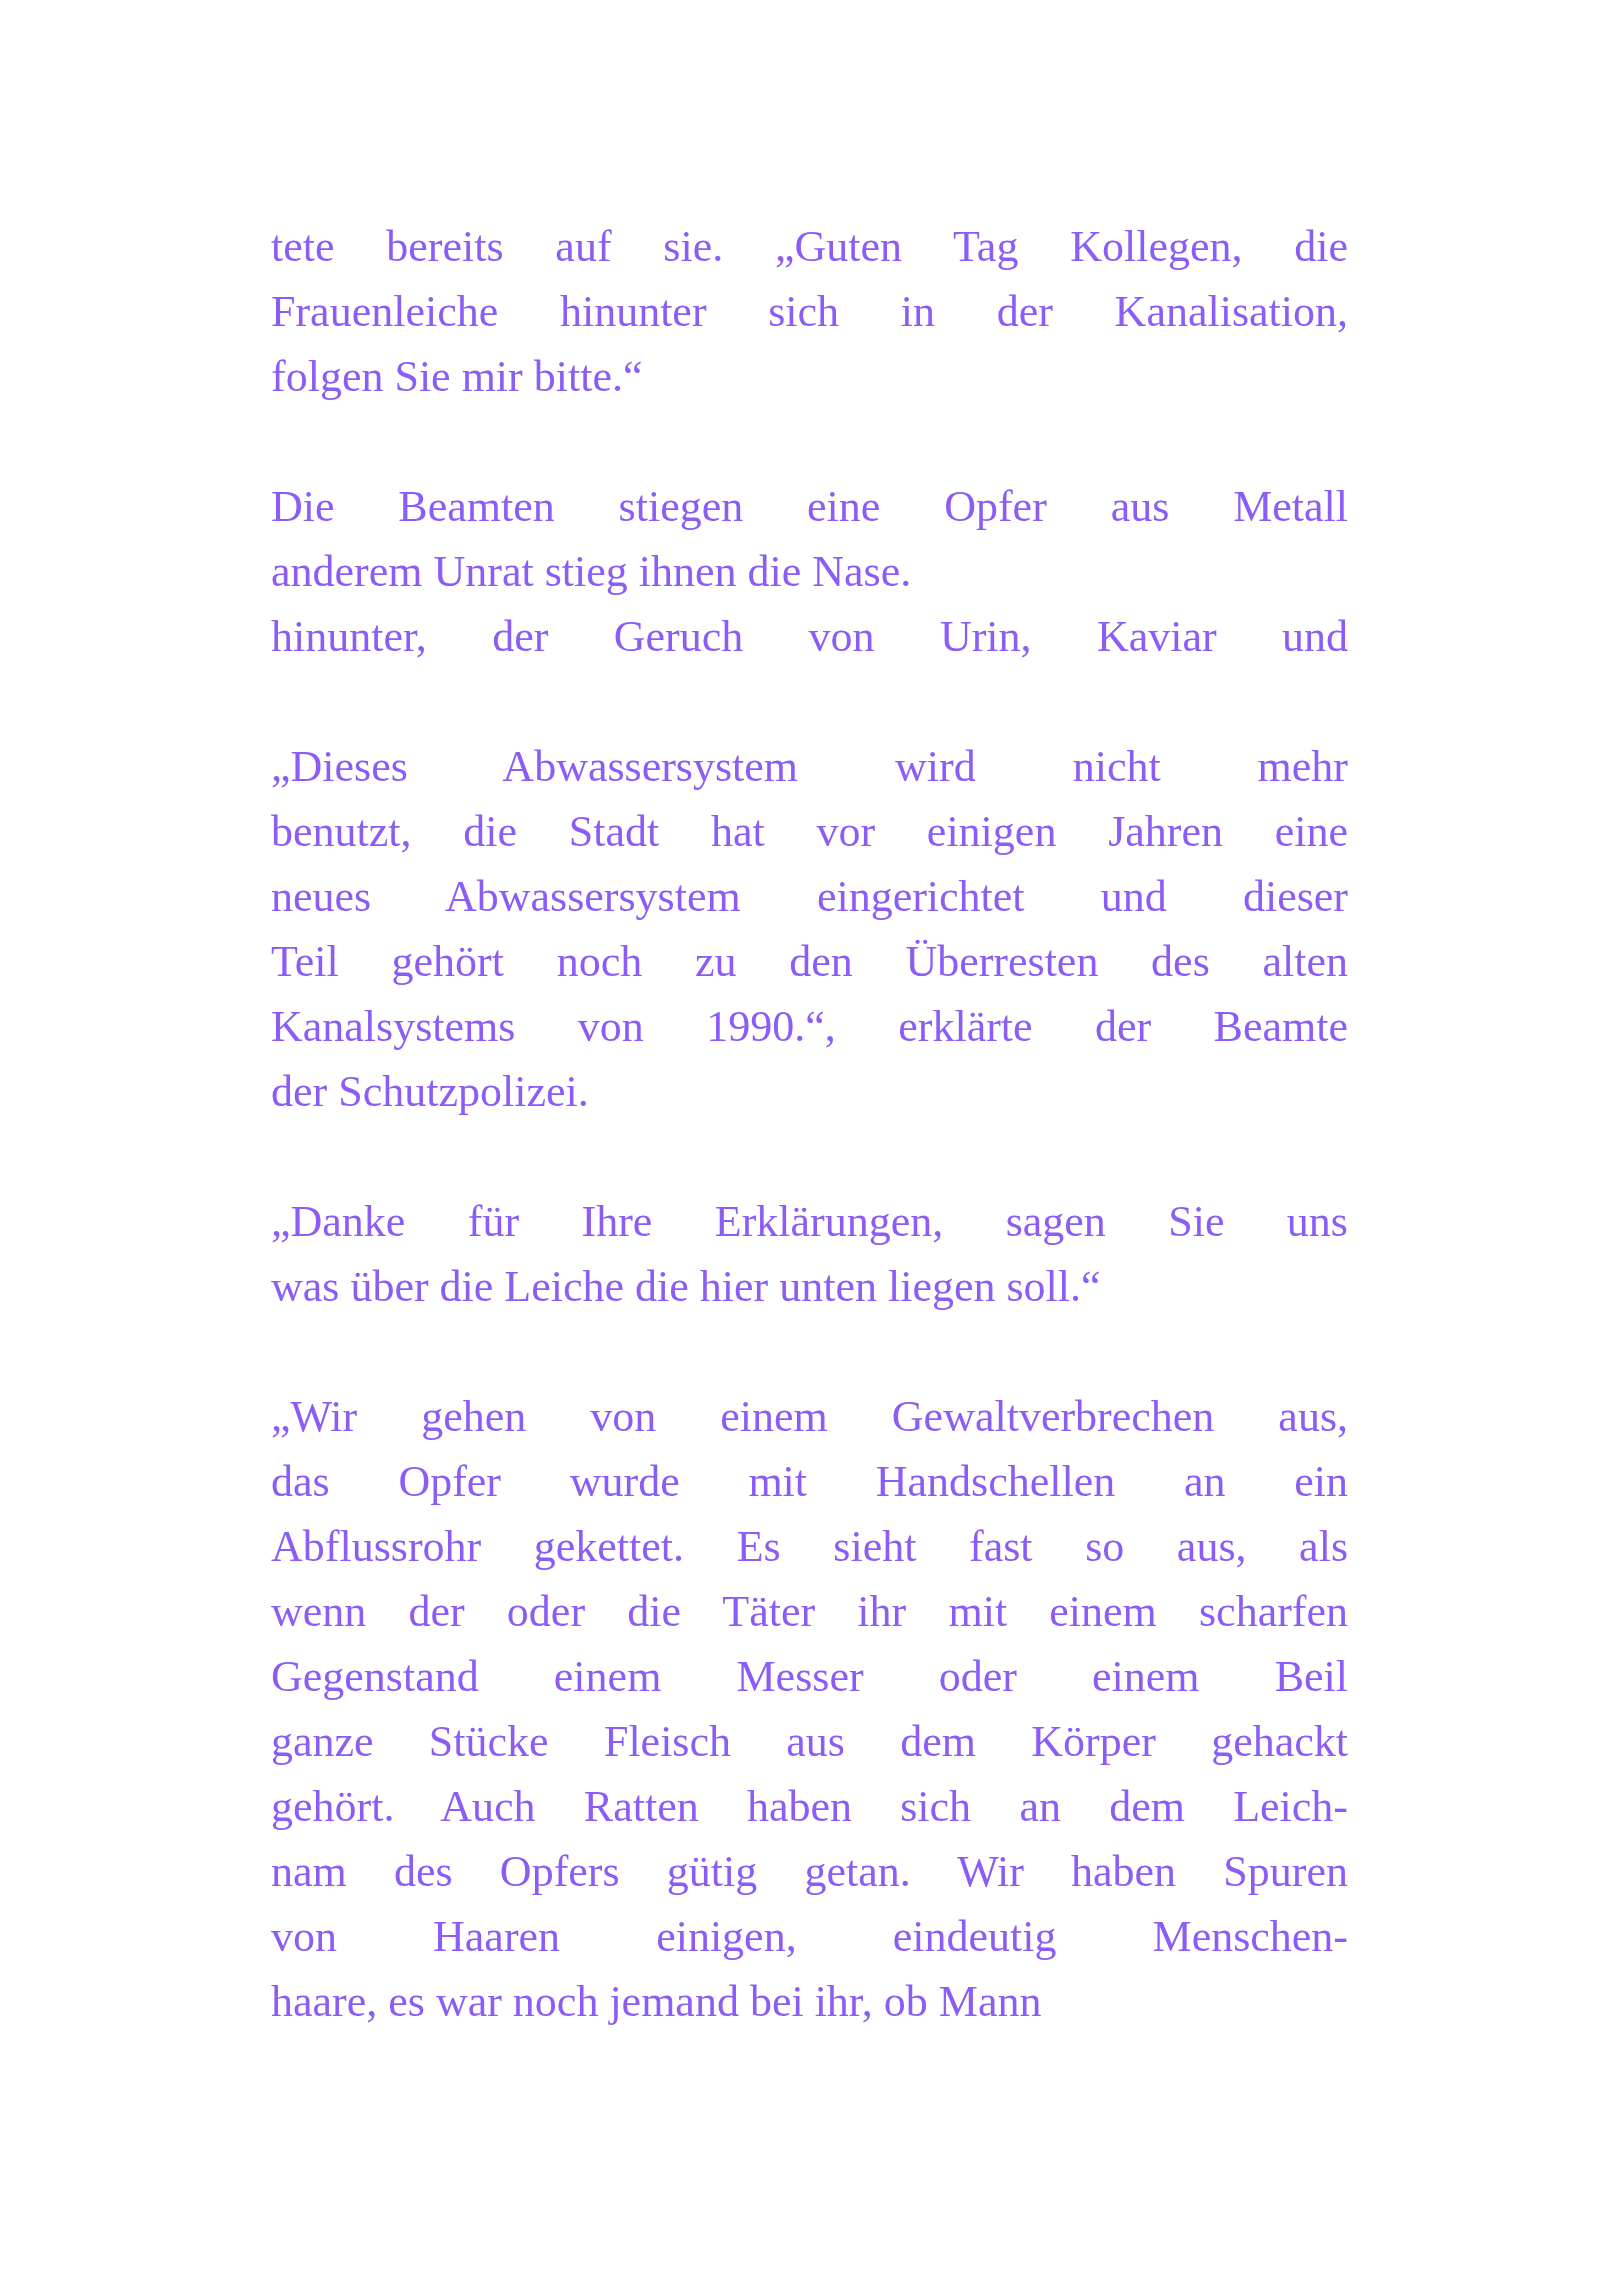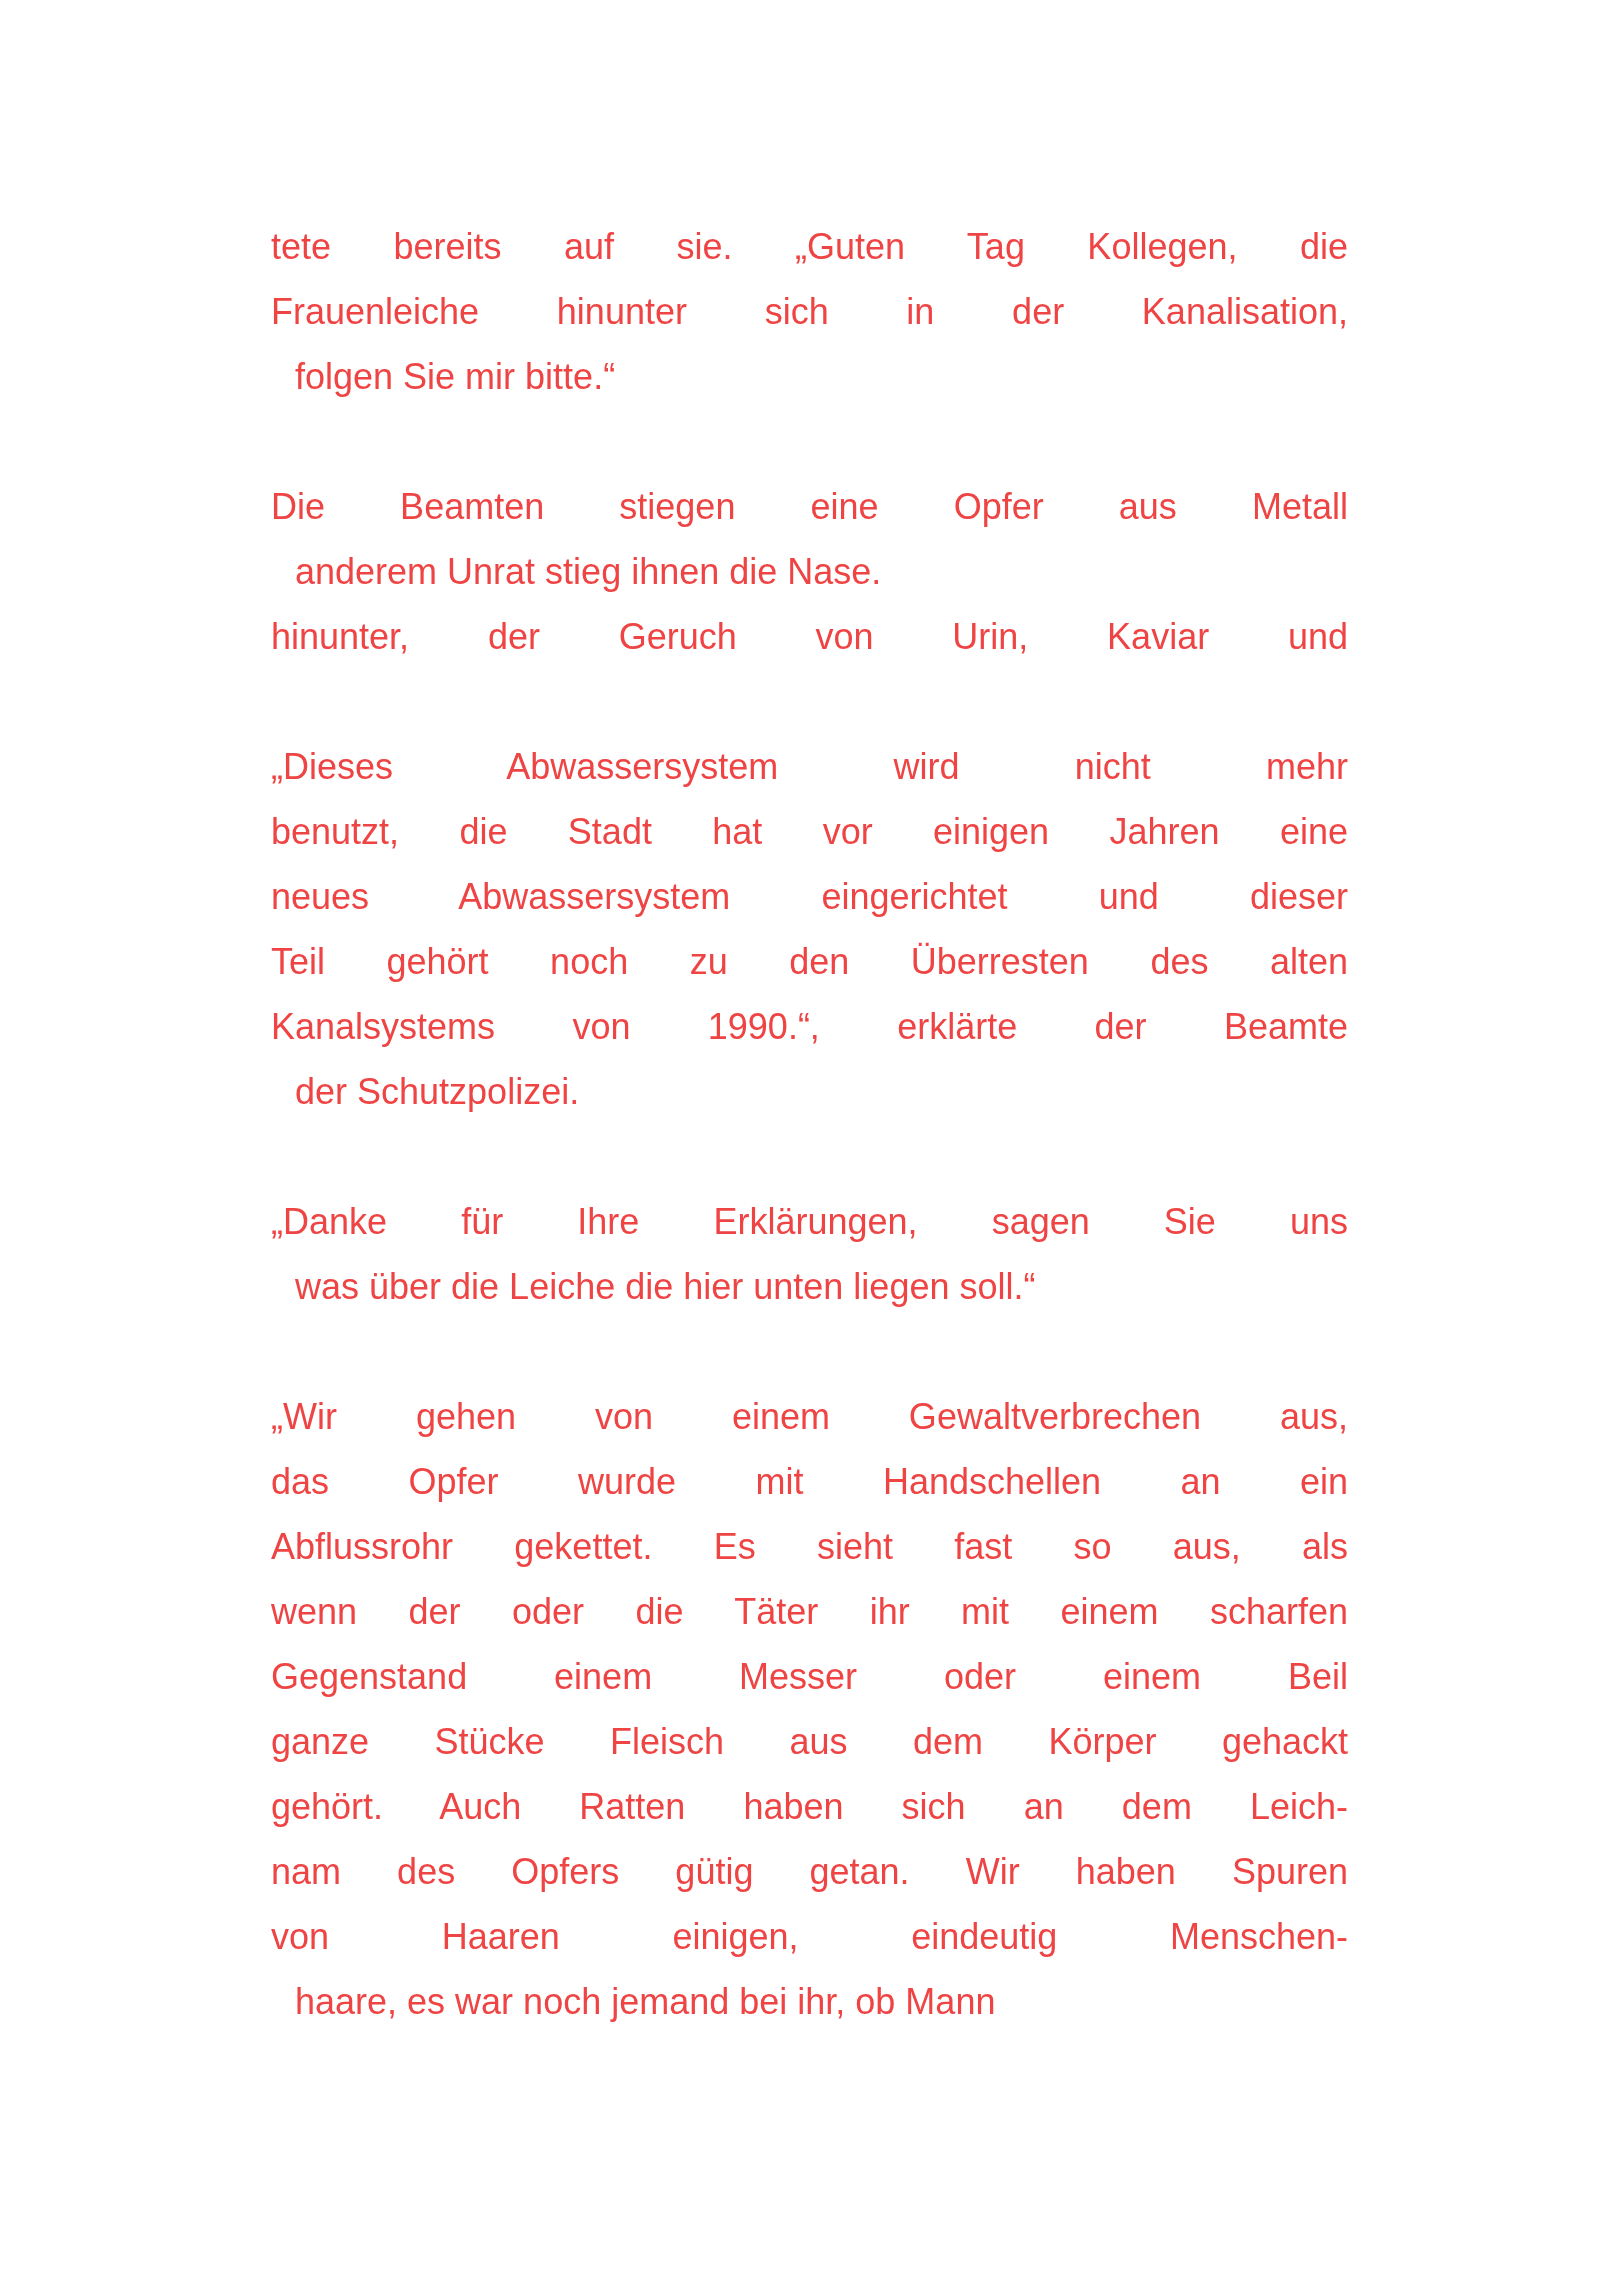--- a/index.html
+++ b/index.html
@@ -12,39 +12,38 @@
     width: 1618px;
     height: 2295px;
     background: #ffffff;
     overflow: hidden;
   }
   .text-block {
     position: absolute;
     top: 214px;
     left: 271px;
     width: 1077px;
-    color: #ef4444;
-    font-family: Liberation Sans, sans-serif;
-    font-size: 36px;
+    color: #8b5cf6;
+    font-family: Liberation Serif, serif;
+    font-size: 44px;
     line-height: 65px;
   }
   .paragraph {
     margin: 0 0 65px 0;
   }
   .text-line {
     text-align: justify;
     text-align-last: justify;
     height: 65px;
     overflow: hidden;
     white-space: nowrap;
   }
   .text-line.last {
     text-align: right;
     text-align-last: left;
-    margin-left: 24px;
   }
 </style>
 </head>
 <body>
 
 <div class="page">
   <div class="text-block">
       <div class="paragraph">
         <div class="text-line">tete bereits auf sie. „Guten Tag Kollegen, die</div>
         <div class="text-line">Frauenleiche hinunter sich in der Kanalisation,</div>

